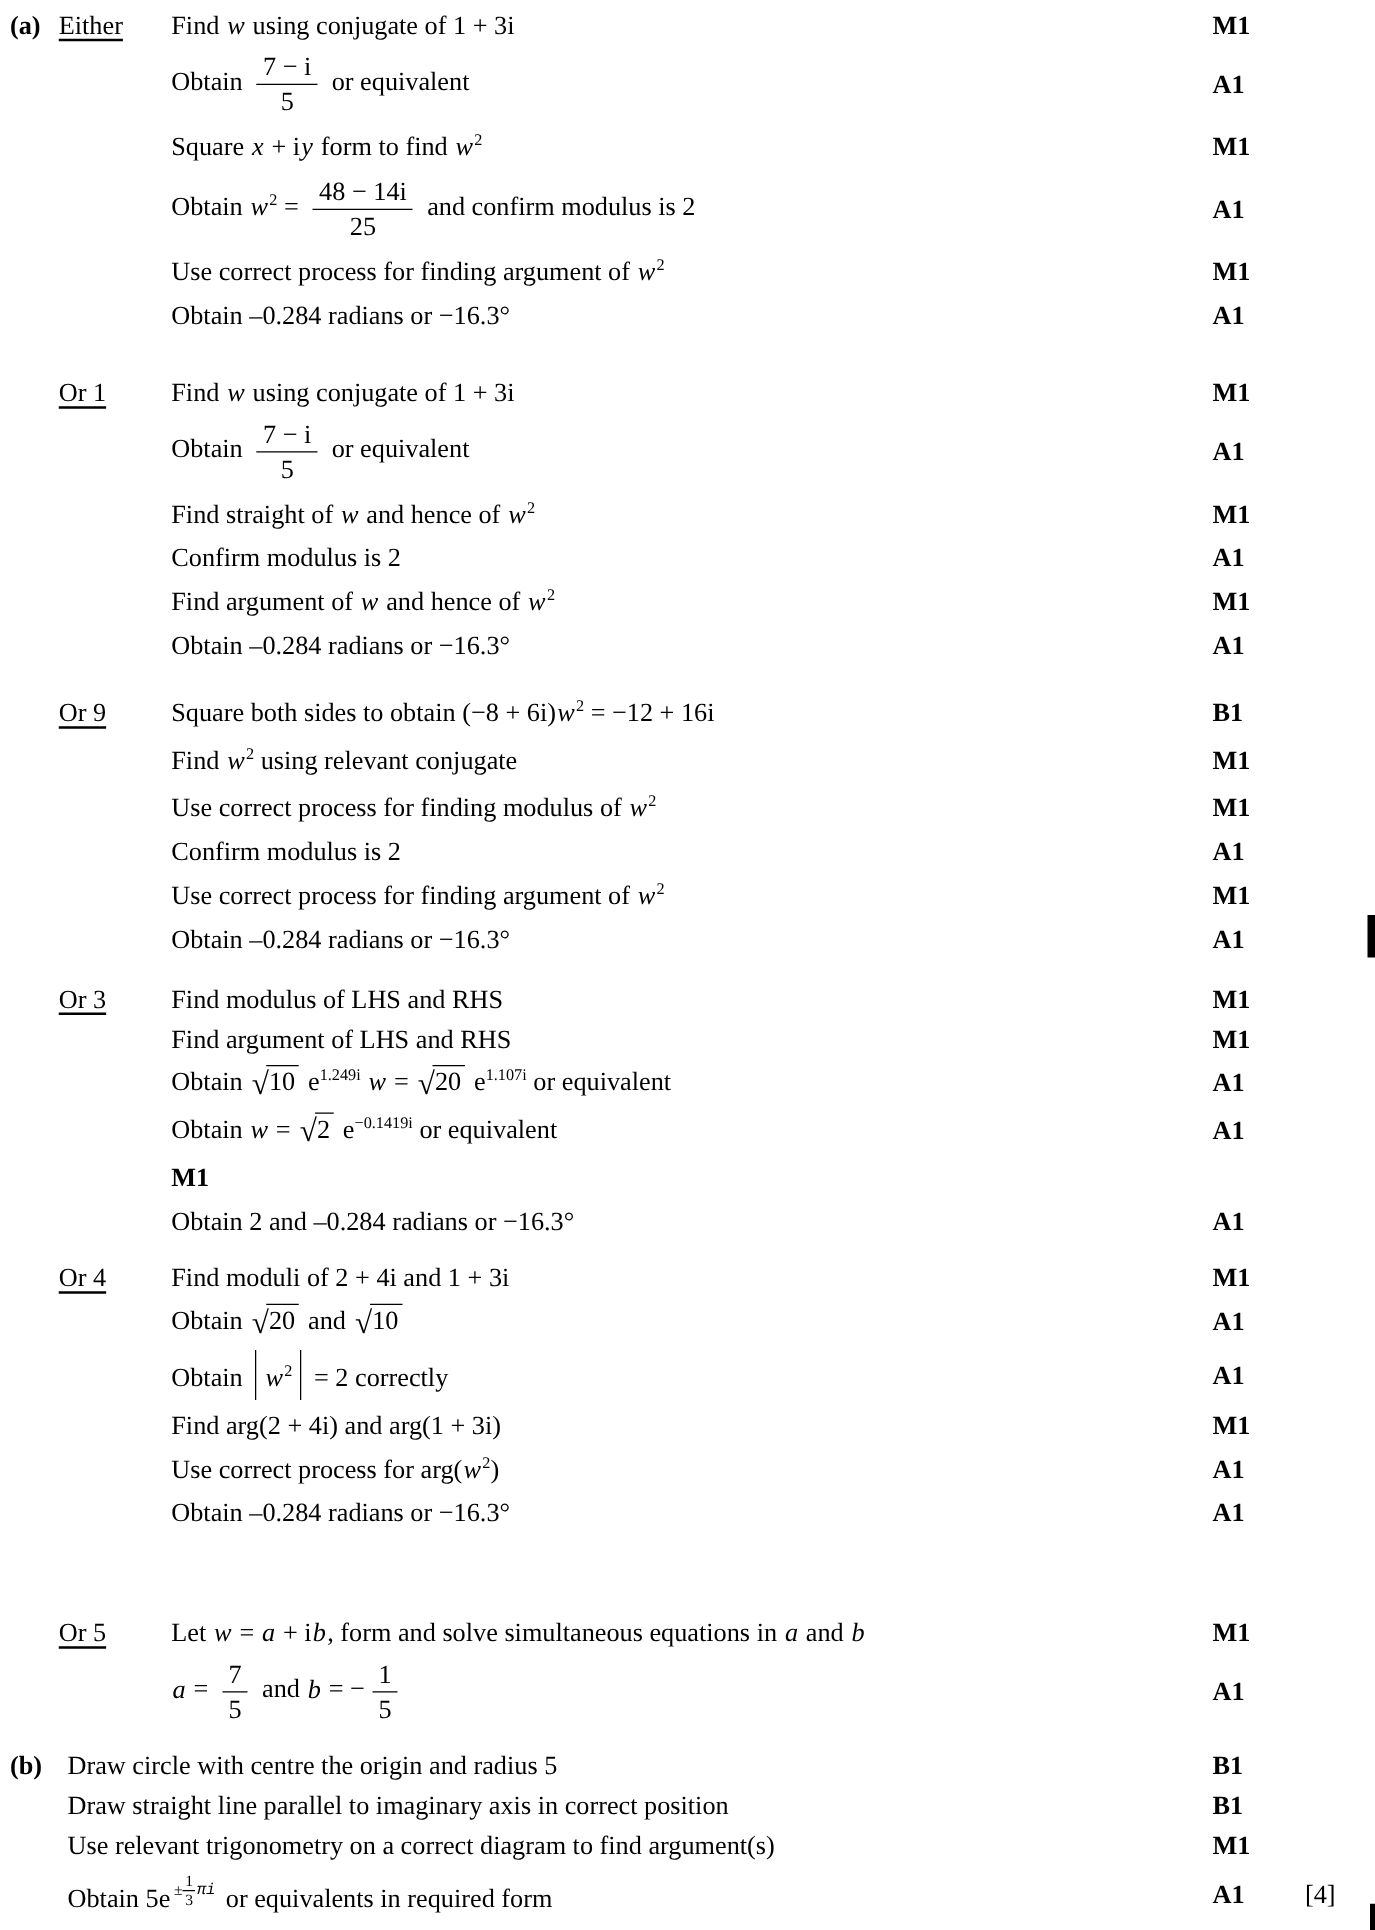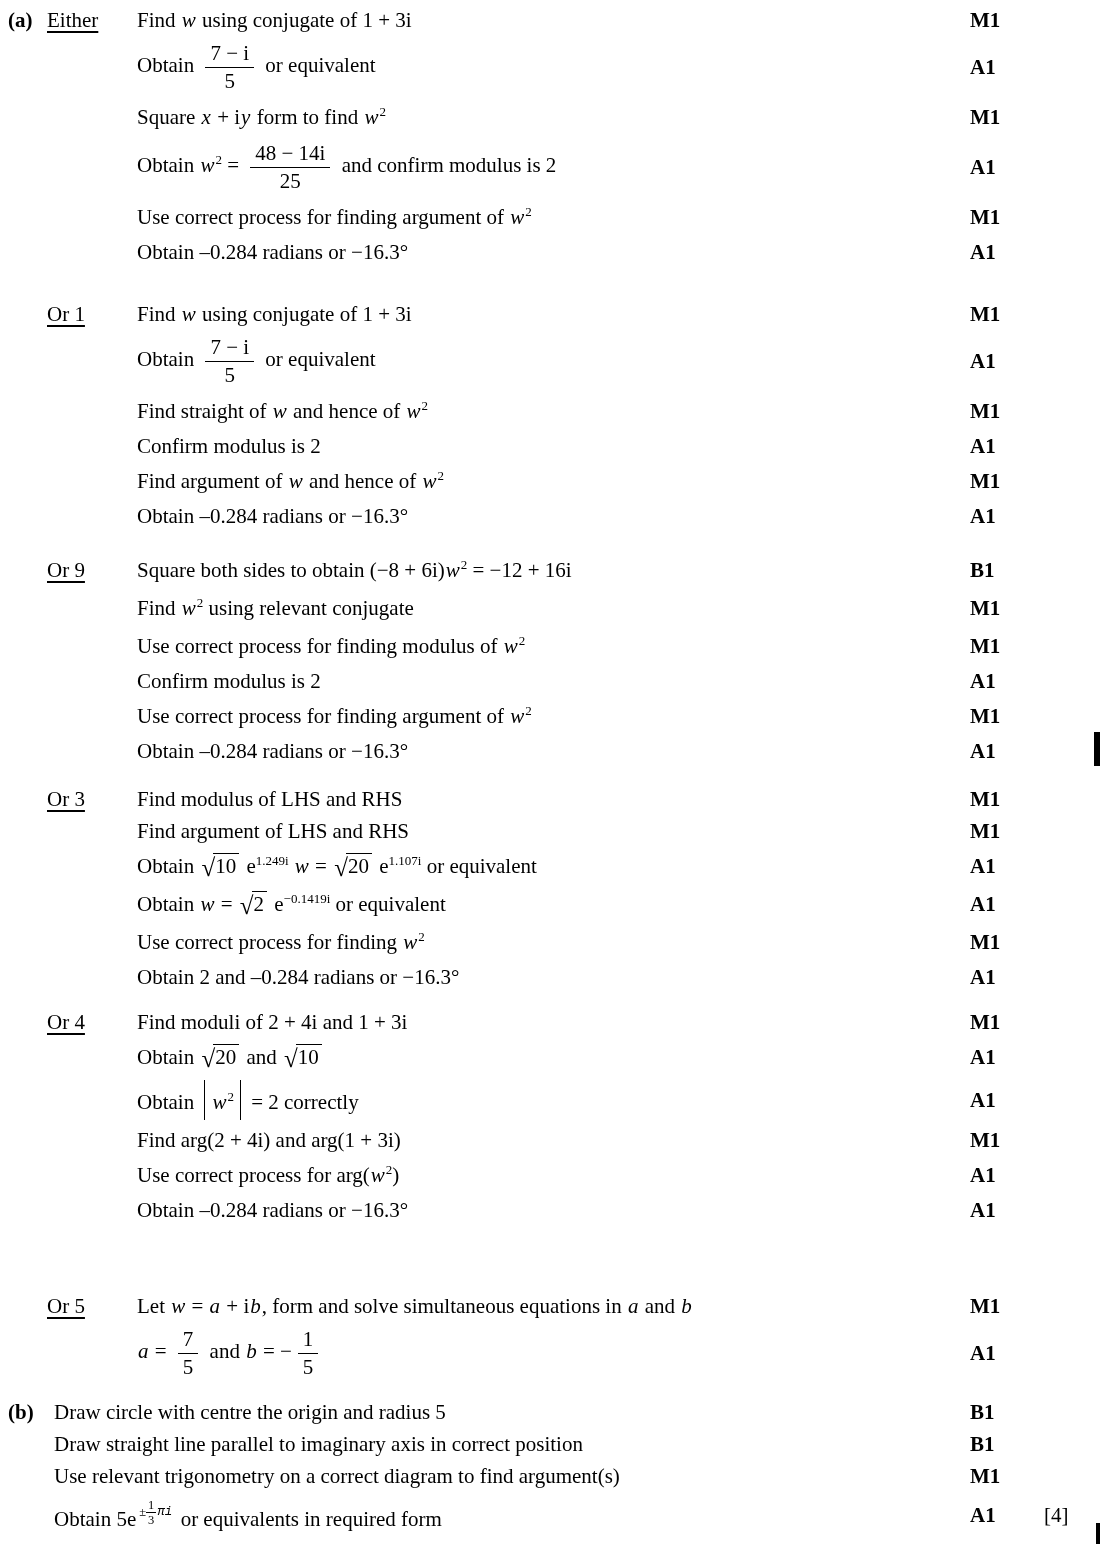--- a/index.html
+++ b/index.html
@@ -233,21 +233,20 @@
         <div class="row row-med">
           <div class="cell-part"></div>
           <div class="cell-alt"></div>
           <div class="cell-content"><span class="seg-text">Obtain </span><span class="seg-var">w</span><span class="seg-text"> = </span><span class="sqrt"><span class="sqrt-sign">√</span><span class="radicand">2</span></span><span class="seg-text"> </span><span class="seg-romansup"><span class="seg-roman">e</span><sup class="seg-sup">−0.1419i</sup></span><span class="seg-text">  or equivalent</span></div>
           <div class="cell-mark">A1</div>
           <div class="cell-extra"></div>
         </div>
         <div class="row row-med">
           <div class="cell-part"></div>
           <div class="cell-alt"></div>
-          <div class="cell-content"><span class="seg-text">Use correct process for finding </span><span class="seg-varsup"><span class="seg-var">w</span><sup class="seg-sup">2</sup></span></div>
           <div class="cell-mark">M1</div>
           <div class="cell-extra"></div>
         </div>
         <div class="row row-plain">
           <div class="cell-part"></div>
           <div class="cell-alt"></div>
           <div class="cell-content"><span class="seg-text">Obtain 2 and –0.284 radians or −16.3°</span></div>
           <div class="cell-mark">A1</div>
           <div class="cell-extra"></div>
         </div>

